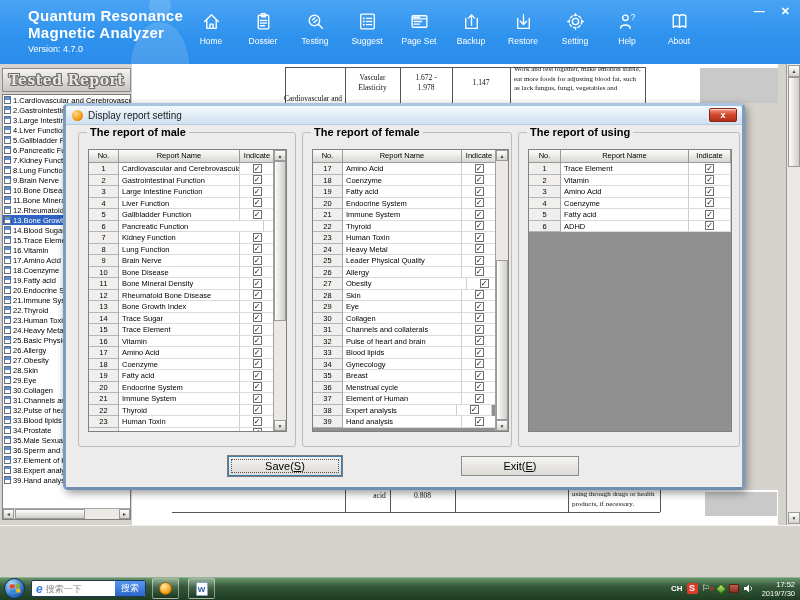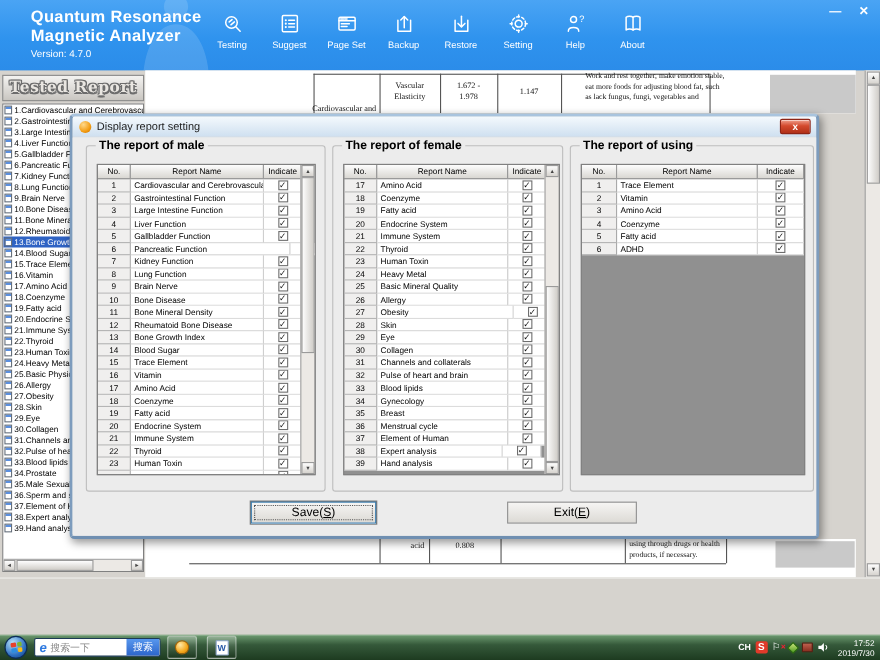--- a/index.html
+++ b/index.html
@@ -137,20 +137,40 @@
     </svg>
     <div class="brand">
       <div class="brand-l1">Quantum Resonance</div>
       <div class="brand-l2">Magnetic Analyzer</div>
       <div class="brand-ver">Version: 4.7.0</div>
     </div>
     <div class="nav">
         <div class="nav-item">
           <span class="nav-icon">
             <svg viewBox="0 0 20 20">
+              <path stroke="#fff" fill="none" stroke-width="1.3" stroke-linecap="round" stroke-linejoin="round" d="M3.5 10 L10 3.5 L16.5 10"></path>
+              <path stroke="#fff" fill="none" stroke-width="1.3" stroke-linecap="round" stroke-linejoin="round" d="M5.5 8.5 V16.5 H14.5 V8.5"></path>
+              <path stroke="#fff" fill="none" stroke-width="1.3" stroke-linecap="round" stroke-linejoin="round" d="M8.5 16.5 V12.5 H11.5 V16.5"></path>
+            </svg>
+          </span>
+          <span class="nav-label">Home</span>
+        </div>
+        <div class="nav-item">
+          <span class="nav-icon">
+            <svg viewBox="0 0 20 20">
+              <rect stroke="#fff" fill="none" stroke-width="1.3" stroke-linecap="round" stroke-linejoin="round" x="5" y="4" width="10" height="13" rx="1"></rect>
+              <rect stroke="#fff" fill="none" stroke-width="1.3" stroke-linecap="round" stroke-linejoin="round" x="8" y="2.5" width="4" height="3" rx="0.5"></rect>
+              <path stroke="#fff" fill="none" stroke-width="1.3" stroke-linecap="round" stroke-linejoin="round" d="M7 9 H13 M7 11.5 H13 M7 14 H11"></path>
+            </svg>
+          </span>
+          <span class="nav-label">Dossier</span>
+        </div>
+        <div class="nav-item">
+          <span class="nav-icon">
+            <svg viewBox="0 0 20 20">
               <circle stroke="#fff" fill="none" stroke-width="1.3" stroke-linecap="round" stroke-linejoin="round" cx="9" cy="9" r="5"></circle>
               <path stroke="#fff" fill="none" stroke-width="1.3" stroke-linecap="round" stroke-linejoin="round" d="M12.7 12.7 L16.5 16.5"></path>
               <path stroke="#fff" fill="none" stroke-width="1.3" stroke-linecap="round" stroke-linejoin="round" d="M7 8.5 L9.5 6.5 M8.5 11 L11.5 8.5"></path>
             </svg>
           </span>
           <span class="nav-label">Testing</span>
         </div>
         <div class="nav-item">
           <span class="nav-icon">
             <svg viewBox="0 0 20 20">
@@ -237,21 +257,21 @@
     <div class="vline" style="left:268px;top:3px;bottom:0"></div>
     <div class="vline" style="left:320px;top:3px;bottom:0"></div>
     <div class="vline" style="left:378px;top:3px;bottom:0"></div>
     <div class="vline" style="left:513px;top:3px;bottom:0"></div>
     <div class="bg-cell" style="left:150px;top:30px;width:62px">Cardiovascular and</div>
     <div class="bg-cell" style="left:215px;top:9px;width:51px">Vascular</div>
     <div class="bg-cell" style="left:215px;top:19px;width:51px">Elasticity</div>
     <div class="bg-cell" style="left:270px;top:9px;width:48px">1.672 -</div>
     <div class="bg-cell" style="left:270px;top:19px;width:48px">1.978</div>
     <div class="bg-cell" style="left:322px;top:14px;width:54px">1.147</div>
-    <div class="bg-advice" style="left:400px;top:1px;width:129px;height:38px">Work and rest together, make emotion stable, eat more foods for adjusting blood fat, such as lack fungus, fungi, vegetables and</div>
+    <div class="bg-advice" style="left:382px;top:1px;width:129px;height:38px">Work and rest together, make emotion stable, eat more foods for adjusting blood fat, such as lack fungus, fungi, vegetables and</div>
     <div class="bg-gray" style="left:568px;top:4px;width:78px;height:35px"></div>
   </div>
   <div class="bg-strip" id="bg-bottom">
     <div class="vline" style="left:213px;top:0;height:22px"></div>
     <div class="vline" style="left:258px;top:0;height:22px"></div>
     <div class="vline" style="left:323px;top:0;height:22px"></div>
     <div class="vline" style="left:436px;top:0;height:22px"></div>
     <div class="vline" style="left:528px;top:0;height:22px"></div>
     <div class="hline" style="left:40px;right:118px;top:22px"></div>
     <div class="bg-cell" style="left:225px;top:1px;width:45px">acid</div>
@@ -537,21 +557,21 @@
               </div>
               <div class="tr">
                 <div class="td td-no" style="width:30px">13</div>
                 <div class="td td-name" style="width:121px">Bone Growth Index</div>
                 <div class="td td-ind" style="width:35px">
                   <span class="cb">✓</span>
                 </div>
               </div>
               <div class="tr">
                 <div class="td td-no" style="width:30px">14</div>
-                <div class="td td-name" style="width:121px">Blood Sugar</div>
+                <div class="td td-name" style="width:121px">Trace Sugar</div>
                 <div class="td td-ind" style="width:35px">
                   <span class="cb">✓</span>
                 </div>
               </div>
               <div class="tr">
                 <div class="td td-no" style="width:30px">15</div>
                 <div class="td td-name" style="width:121px">Trace Element</div>
                 <div class="td td-ind" style="width:35px">
                   <span class="cb">✓</span>
                 </div>
@@ -687,21 +707,21 @@
               </div>
               <div class="tr">
                 <div class="td td-no" style="width:30px">24</div>
                 <div class="td td-name" style="width:119px">Heavy Metal</div>
                 <div class="td td-ind" style="width:35px">
                   <span class="cb">✓</span>
                 </div>
               </div>
               <div class="tr">
                 <div class="td td-no" style="width:30px">25</div>
-                <div class="td td-name" style="width:119px">Basic Mineral Quality</div>
+                <div class="td td-name" style="width:119px">Leader Physical Quality</div>
                 <div class="td td-ind" style="width:35px">
                   <span class="cb">✓</span>
                 </div>
               </div>
               <div class="tr">
                 <div class="td td-no" style="width:30px">26</div>
                 <div class="td td-name" style="width:119px">Allergy</div>
                 <div class="td td-ind" style="width:35px">
                   <span class="cb">✓</span>
                 </div>

